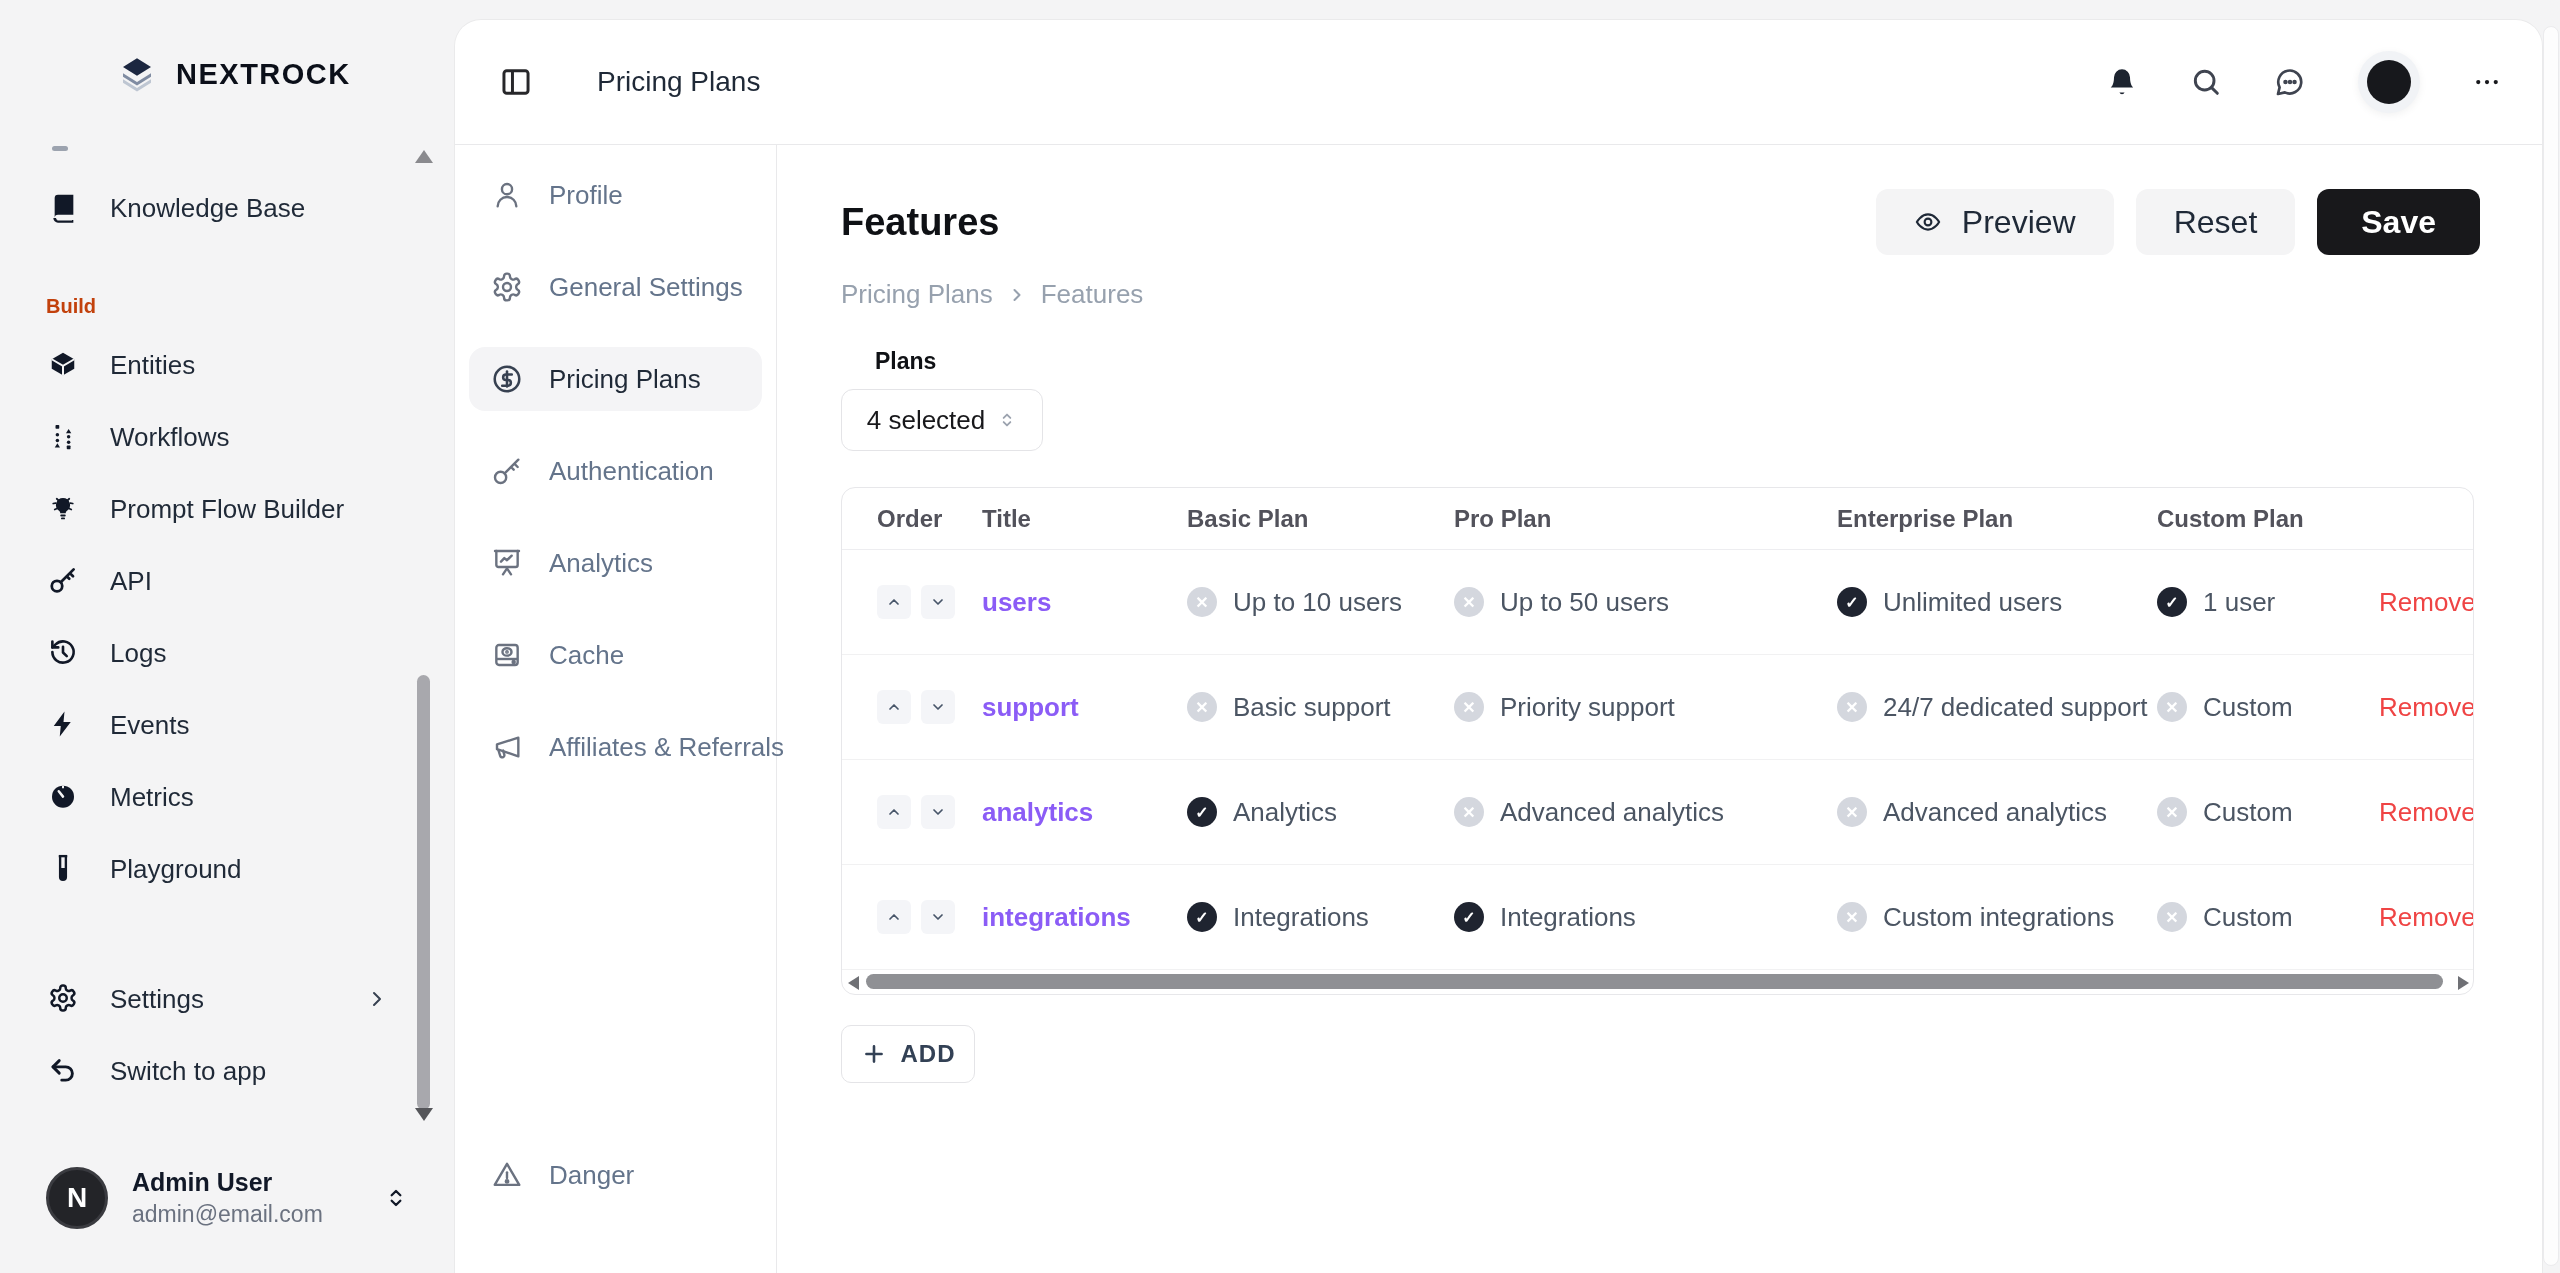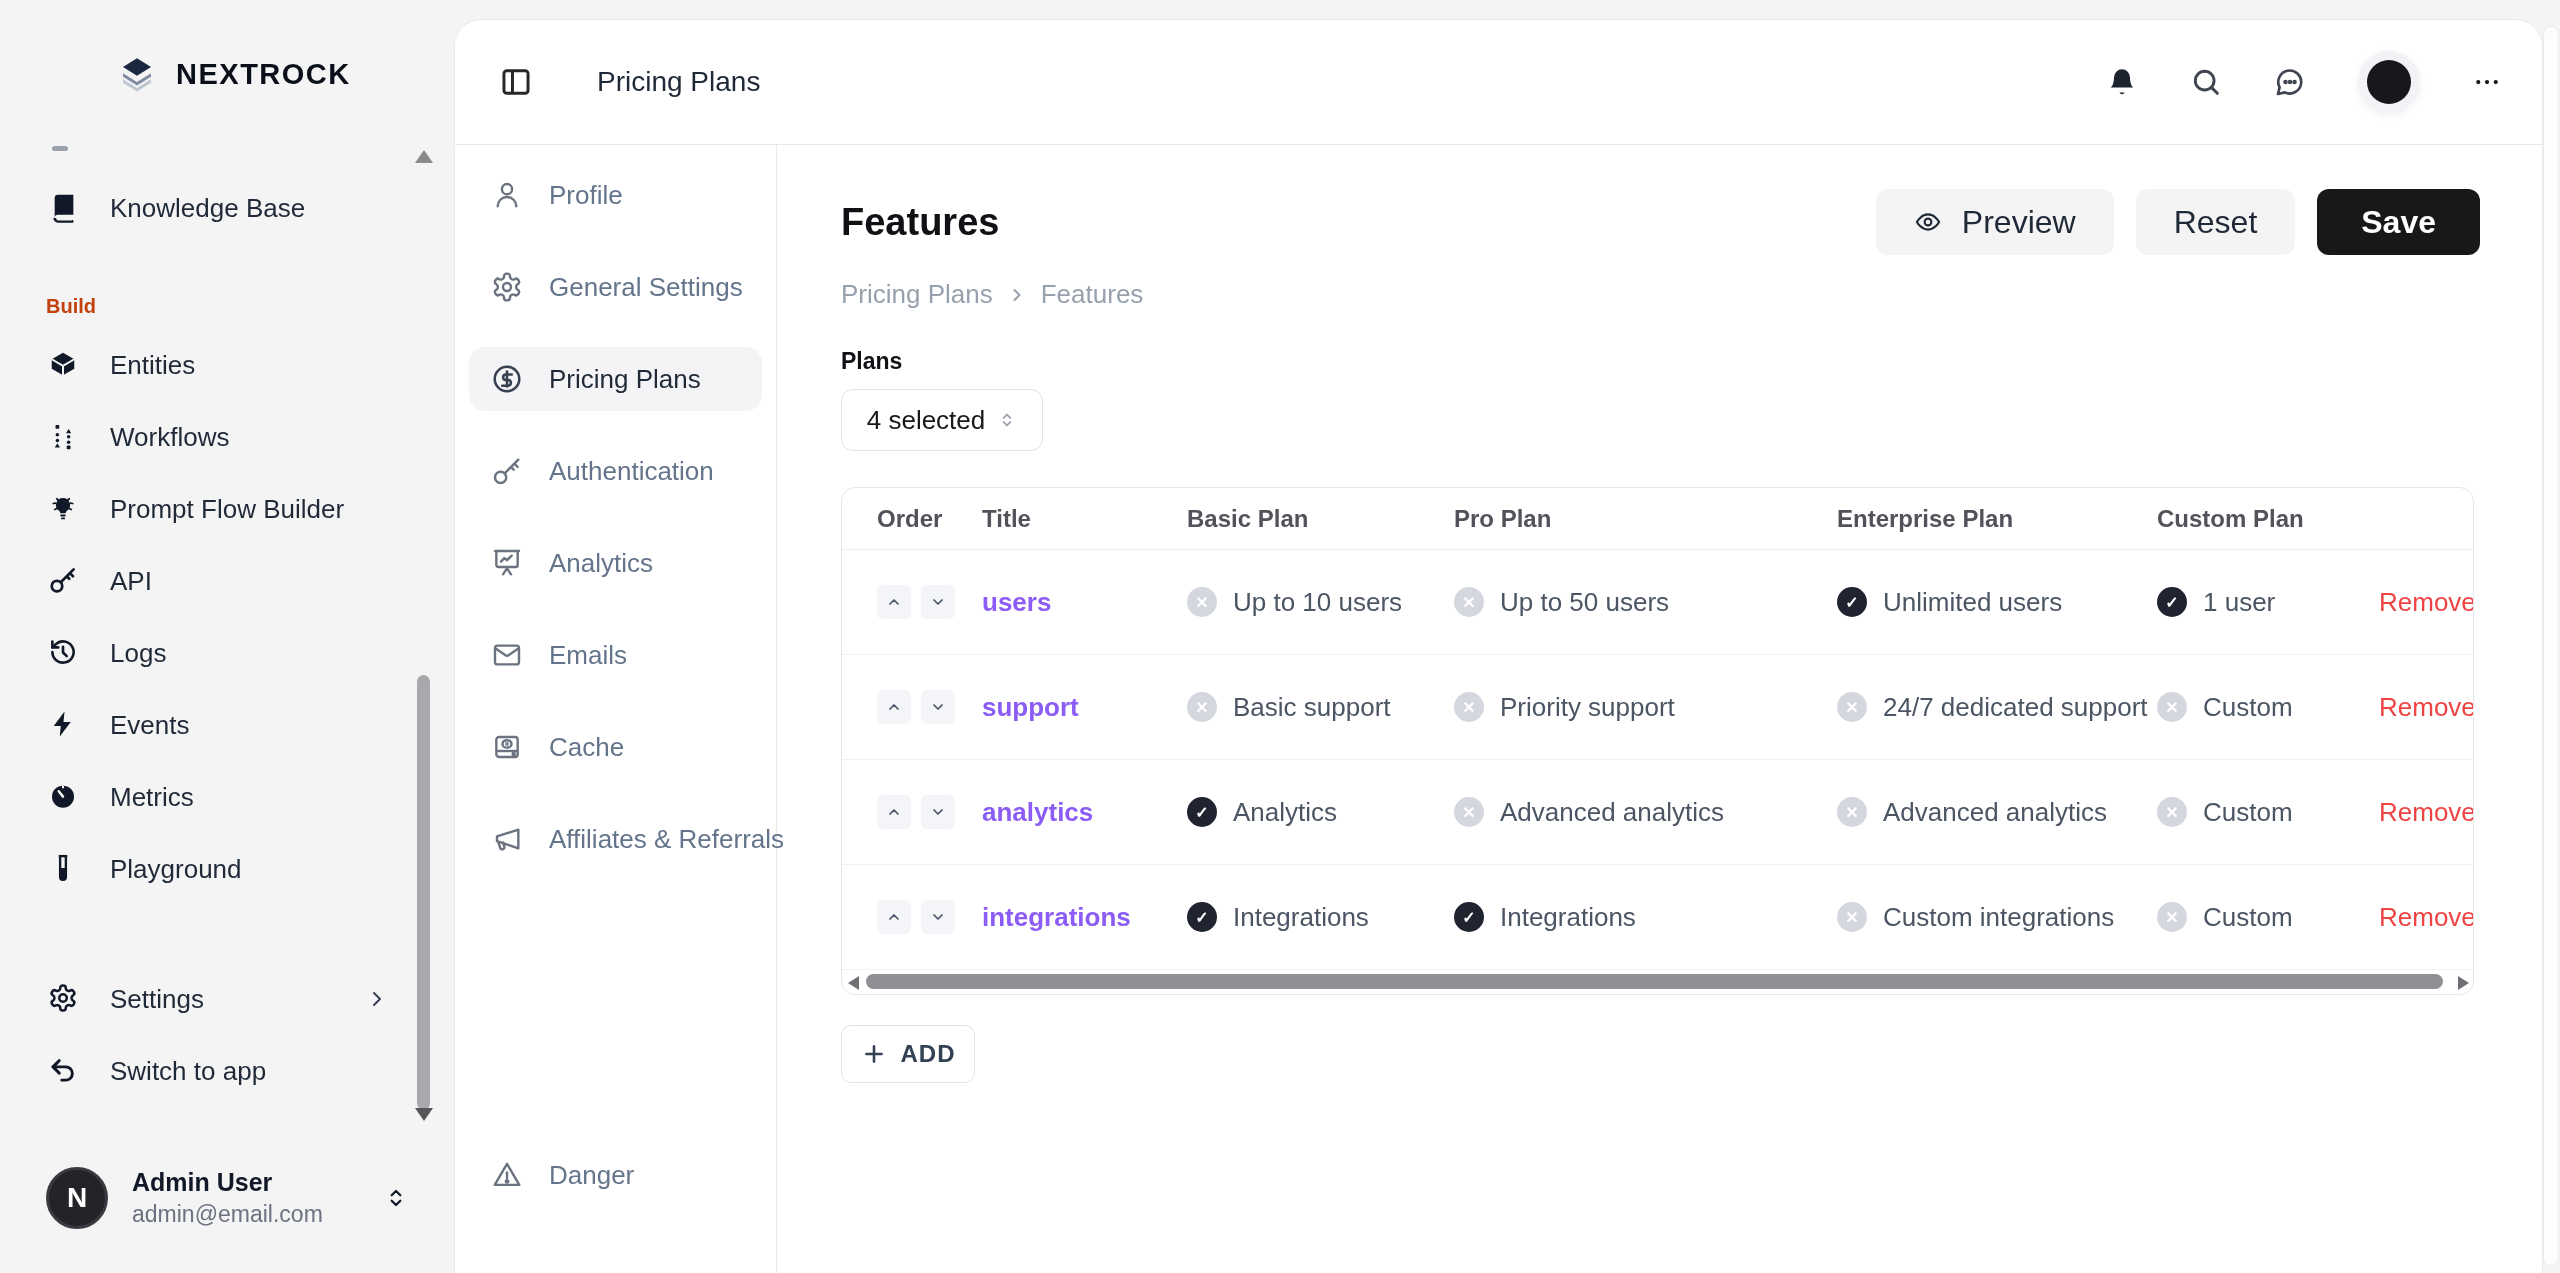--- a/index.html
+++ b/index.html
@@ -63,21 +63,21 @@
   .content { flex:1; padding:44px 62px 12px 64px; position:relative; }
   .title-row { display:flex; align-items:center; }
   .page-title { font-size:38px; font-weight:700; color:#0f1115; }
   .btn-group { margin-left:auto; display:flex; gap:22px; }
   .btn { display:flex; align-items:center; justify-content:center; gap:20px; height:66px; padding:0 38px;
          border-radius:12px; font-size:32px; color:#1f2937; background:#f4f4f5; border:none; cursor:pointer;
          font-family:"Liberation Sans", sans-serif; }
   .btn-save { background:#18181b; color:#fff; font-weight:600; padding:0 44px; }
   .breadcrumb { margin-top:24px; display:flex; align-items:center; gap:14px; font-size:26px; color:#97a1ae; }
   .bc-link { cursor:pointer; }
-  .plans-label { margin-top:38px; font-size:23px; font-weight:700; color:#0f1115; }
+  .plans-label { margin-top:38px; font-size:23px; font-weight:700; color:#0f1115;margin-left:34px; }
   .select { margin-top:14px; width:202px; height:62px; border:1px solid #e4e4e7; border-radius:12px;
             display:flex; align-items:center; justify-content:center; gap:12px; font-size:26px; color:#18181b;
             cursor:pointer; background:#fff; }
   .select .chev { color:#9ca3af; }
 
   
   .card { margin-top:36px; width:1633px; border:1px solid #e7e7ea; border-radius:14px; position:relative;
           overflow:hidden; background:#fff; }
   .t-row { display:grid; grid-template-columns:105px 205px 267px 383px 320px 222px 1fr;
            align-items:center; padding-left:35px; }
@@ -372,29 +372,20 @@
                 <path d="M20 3v10.5a1.5 1.5 0 0 1-1.5 1.5h-13A1.5 1.5 0 0 1 4 13.5V3"></path>
                 <path d="m7.5 11 2.5-2.7 2 1.6 3.5-3.4"></path>
                 <path d="m9 20.5 3-4.5 3 4.5"></path>
               </svg>
           </span>
           <span>Analytics</span>
         </div>
         <div class="snav-item">
           <span class="ic">
             <svg width="32" height="32" viewBox="0 0 24 24" fill="none" stroke="currentColor" stroke-width="1.8" stroke-linejoin="round">
-                <rect x="3" y="5" width="18" height="14" rx="1.8"></rect>
-                <path d="m3.5 7.2 7.4 5a2 2 0 0 0 2.2 0l7.4-5"></path>
-              </svg>
-          </span>
-          <span>Emails</span>
-        </div>
-        <div class="snav-item">
-          <span class="ic">
-            <svg width="32" height="32" viewBox="0 0 24 24" fill="none" stroke="currentColor" stroke-width="1.8" stroke-linejoin="round">
                 <rect x="4" y="4.5" width="16" height="15" rx="2"></rect>
                 <path d="M4 15h16"></path>
                 <ellipse cx="12" cy="9.7" rx="3.4" ry="2.8"></ellipse>
                 <circle cx="12" cy="9.7" r="0.5" fill="currentColor"></circle>
                 <circle cx="17" cy="17.2" r="0.8" fill="currentColor"></circle>
               </svg>
           </span>
           <span>Cache</span>
         </div>
         <div class="snav-item">

